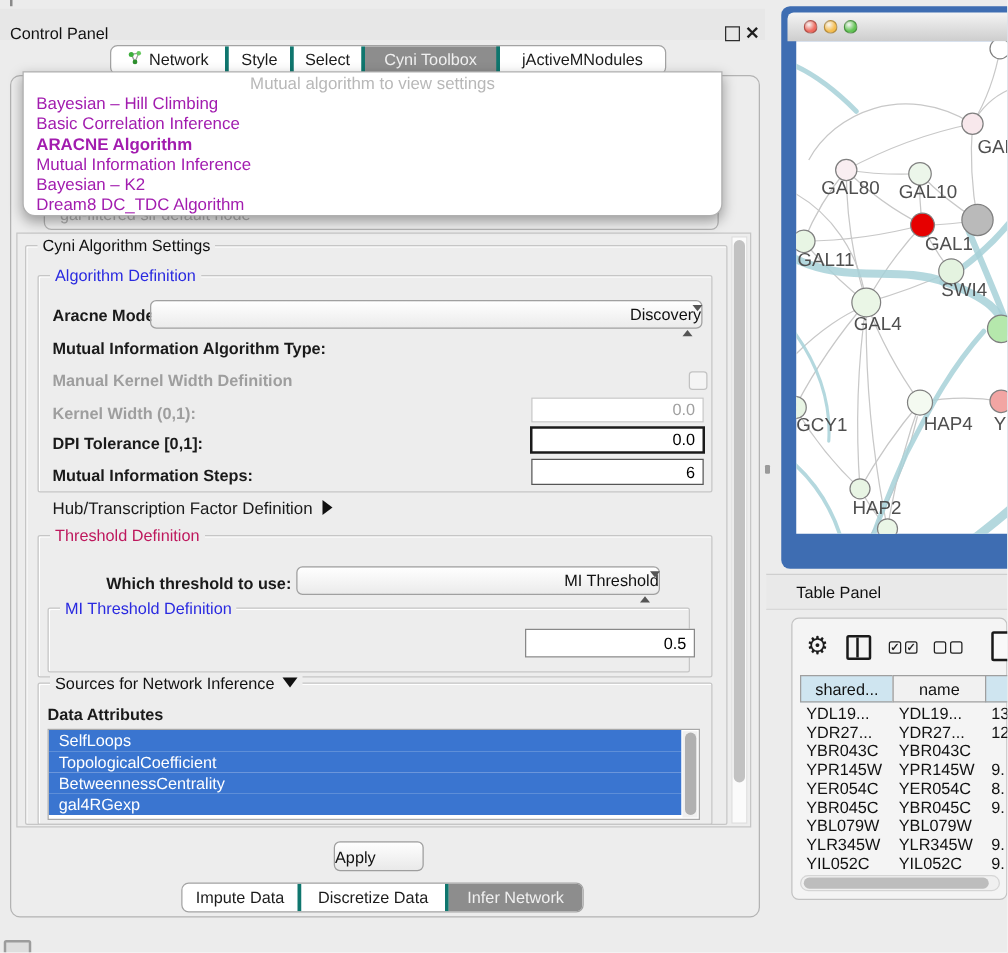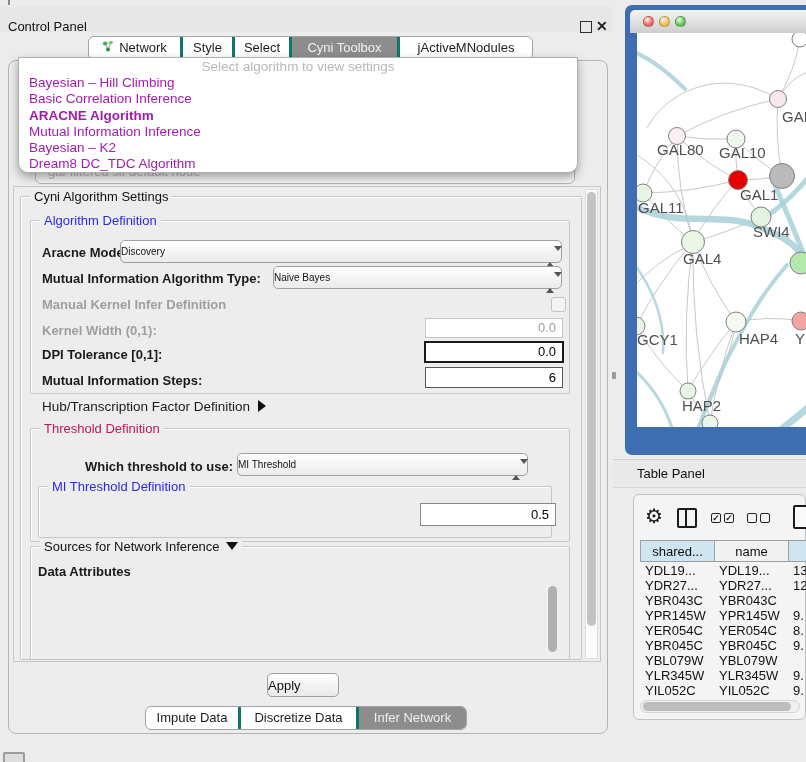--- a/index.html
+++ b/index.html
@@ -41,21 +41,21 @@
   .group{border:1px solid #c6c6c6;border-radius:2px;box-shadow:inset 1px 1px 0 #fff;}
   .legend{font-size:13px;background:#ededed;padding:0 4px;white-space:nowrap;}
   .legend.blue{color:#2a2ae0;}
   .legend.green{color:#be185d;}
 
   .flabel{font-size:13px;font-weight:bold;color:#1a1a1a;white-space:nowrap;}
   .flabel.dis{color:#9e9e9e;}
   .plain{font-size:13.5px;color:#1a1a1a;white-space:nowrap;}
 
   .combo{background:linear-gradient(#ffffff,#ebebeb);border:1px solid #a0a0a0;border-radius:5px;
-         font-size:10px;color:#111;line-height:21px;box-sizing:border-box;}
+         font-size:13px;color:#111;line-height:21px;padding-left:10px;box-sizing:border-box;text-align:right;}
   .stepper{position:absolute;right:7px;top:5px;width:8px;}
   .stepper .up{width:0;height:0;border-left:4px solid transparent;border-right:4px solid transparent;border-bottom:5px solid #555;margin-bottom:2px;}
   .stepper .dn{width:0;height:0;border-left:4px solid transparent;border-right:4px solid transparent;border-top:5px solid #555;}
 
   .field{background:#ffffff;font-size:13px;text-align:right;padding-right:6px;box-sizing:border-box;}
   .field.dis{border:1px solid #c6c6c6;color:#a0a0a0;}
   .field.strong{border:2px solid #1a1a1a;color:#000;}
   .field.mid{border:1px solid #555;color:#000;}
   .field.soft{border:1px solid #888;color:#000;}
 
@@ -140,21 +140,21 @@
       <div class="seg" style="width: 132px;">
         <span>jActiveMNodules</span>
       </div>
     </div>
 
   <div class="abs panel"></div>
 
   <div class="abs bg-combo">gal-filtered sif default node</div>
 
   <div class="abs popup">
-    <div class="popup-header">Select algorithm to view settings</div>
+    <div class="popup-header">Mutual algorithm to view settings</div>
     <div id="dd-items">
         <div class="popup-item">Bayesian – Hill Climbing</div>
         <div class="popup-item">Basic Correlation Inference</div>
         <div class="popup-item bold">ARACNE Algorithm</div>
         <div class="popup-item">Mutual Information Inference</div>
         <div class="popup-item">Bayesian – K2</div>
         <div class="popup-item">Dream8 DC_TDC Algorithm</div>
       </div>
   </div>
 
@@ -168,26 +168,22 @@
   <div class="abs group" style="left:30px;top:220px;width:538px;height:172px;"></div>
   <span class="abs legend blue" style="left:40px;top:213px;">Algorithm Definition</span>
 
   <span class="abs flabel" style="left:42px;top:245px;">Aracne Mode:</span>
   <div class="abs combo" style="left:120px;top:240px;width:442px;height:23px;">
     <span>Discovery</span>
     <span class="stepper"><span class="up"></span><span class="dn"></span></span>
   </div>
 
   <span class="abs flabel" style="left:42px;top:271px;">Mutual Information Algorithm Type:</span>
-  <div class="abs combo" style="left:273px;top:266px;width:289px;height:23px;">
-    <span>Naive Bayes</span>
-    <span class="stepper"><span class="up"></span><span class="dn"></span></span>
-  </div>
-
-  <span class="abs flabel dis" style="left:42px;top:297px;">Manual Kernel Infer Definition</span>
+
+  <span class="abs flabel dis" style="left:42px;top:297px;">Manual Kernel Width Definition</span>
   <div class="abs checkbox" style="left:551px;top:297px;"></div>
 
   <span class="abs flabel dis" style="left:42px;top:323px;">Kernel Width (0,1):</span>
   <div class="abs field dis" style="left:425px;top:318px;width:138px;height:20px;line-height:18px;">0.0</div>
 
   <span class="abs flabel" style="left:42px;top:347px;">DPI Tolerance [0,1]:</span>
   <div class="abs field strong" style="left:424px;top:341px;width:140px;height:22px;line-height:18px;">0.0</div>
 
   <span class="abs flabel" style="left:42px;top:373px;">Mutual Information Steps:</span>
   <div class="abs field mid" style="left:425px;top:367px;width:138px;height:21px;line-height:19px;">6</div>
@@ -207,20 +203,26 @@
 
   <div class="abs group" style="left:38px;top:486px;width:512px;height:50px;"></div>
   <span class="abs legend blue" style="left:48px;top:479px;">MI Threshold Definition</span>
   <div class="abs field soft" style="left:420px;top:503px;width:136px;height:23px;line-height:21px;">0.5</div>
 
   <div class="abs group" style="left:30px;top:546px;width:538px;height:112px;"></div>
   <span class="abs legend" style="left:40px;top:539px;">
     <span>Sources for Network Inference</span><span class="tri-down"></span>
   </span>
   <span class="abs flabel" style="left:38px;top:564px;">Data Attributes</span>
+  <div class="abs attr-list" id="attr-list">
+      <div class="attr-item" style="background: rgb(58, 117, 208);">SelfLoops</div>
+      <div class="attr-item" style="background: rgb(58, 117, 208);">TopologicalCoefficient</div>
+      <div class="attr-item" style="background: rgb(58, 117, 208);">BetweennessCentrality</div>
+      <div class="attr-item" style="background: rgb(58, 117, 208);">gal4RGexp</div>
+    </div>
   <div class="abs attr-sb"></div>
   <div class="abs attr-sb-thumb"></div>
 
   <div class="abs apply-btn">Apply</div>
 
   <div class="abs seg-bar" id="bottom-tabs">
       <div class="seg" style="width: 95px;">
         <span>Impute Data</span>
       </div>
       <div class="seg" style="width: 118px;">

